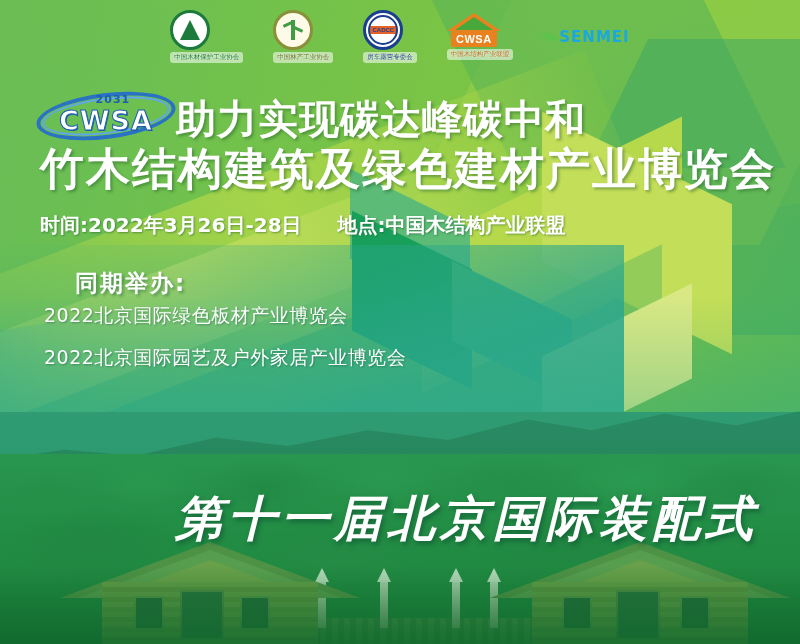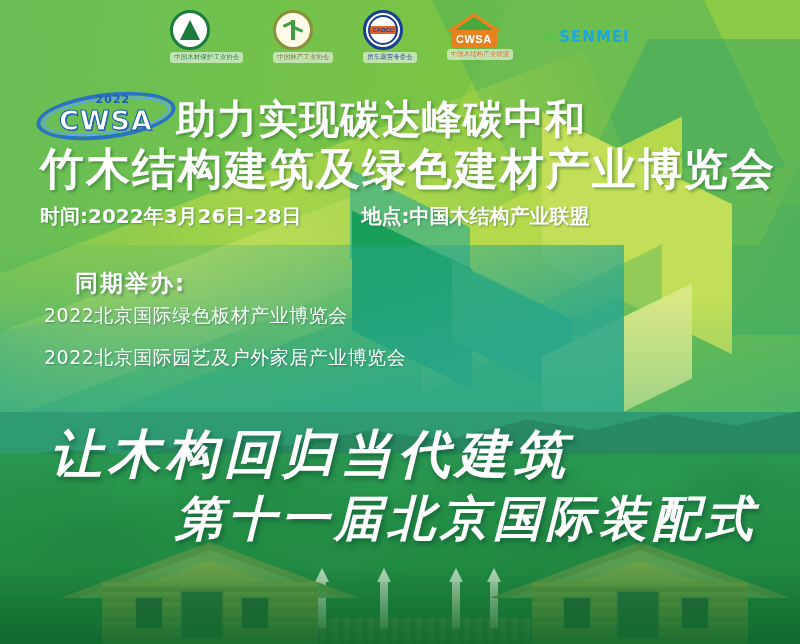--- a/index.html
+++ b/index.html
@@ -335,22 +335,22 @@
   .title-l2 {
     position:absolute; left:40px; top:140px;
     font-size:44px; font-weight:bold; color:#ffffff;
     letter-spacing:2px;
     text-shadow:2px 2px 3px rgba(30,90,40,.45);
     font-family:"DejaVu Sans", sans-serif;
   }
 
   
   .meta {
-    position:absolute; left:40px; top:203px;
-    display:flex; gap:60px;
+    position:absolute; left:40px; top:212px;
+    display:flex; gap:36px;
     font-size:20px; color:#fff; font-weight:bold;
     text-shadow:1px 1px 2px rgba(30,90,40,.5);
     font-family:"DejaVu Sans", sans-serif;
   }
 
   
   .concurrent-title {
     position:absolute; left:44px; top:268px;
     font-size:23px; font-weight:bold; color:#fff;
     letter-spacing:2px;
@@ -484,35 +484,34 @@
           <span class="leaf"></span>
           <span>SENMEI</span>
         </div>
       </div>
 
     </div>
 
     <div class="smie">
       <div class="ring"></div>
       <div class="ring2"></div>
-      <div class="yr">2022</div>
+      <div class="yr">2031</div>
       <div class="txt">CWSA</div>
     </div>
 
     <div class="title-l1">助力实现碳达峰碳中和</div>
     <div class="title-l2">竹木结构建筑及绿色建材产业博览会</div>
 
     <div class="meta">
       <span>时间:2022年3月26日-28日</span>
       <span>地点:中国木结构产业联盟</span>
     </div>
 
     <div class="concurrent-title">同期举办:</div>
     <div class="sub-list">
       <div>2022北京国际绿色板材产业博览会</div>
       <div>2022北京国际园艺及户外家居产业博览会</div>
     </div>
 
-    <div class="slogan1">让木构回归当代建筑</div>
     <div class="slogan2">第十一届北京国际装配式</div>
 
   </div>
 </div>
 
 </body></html>

